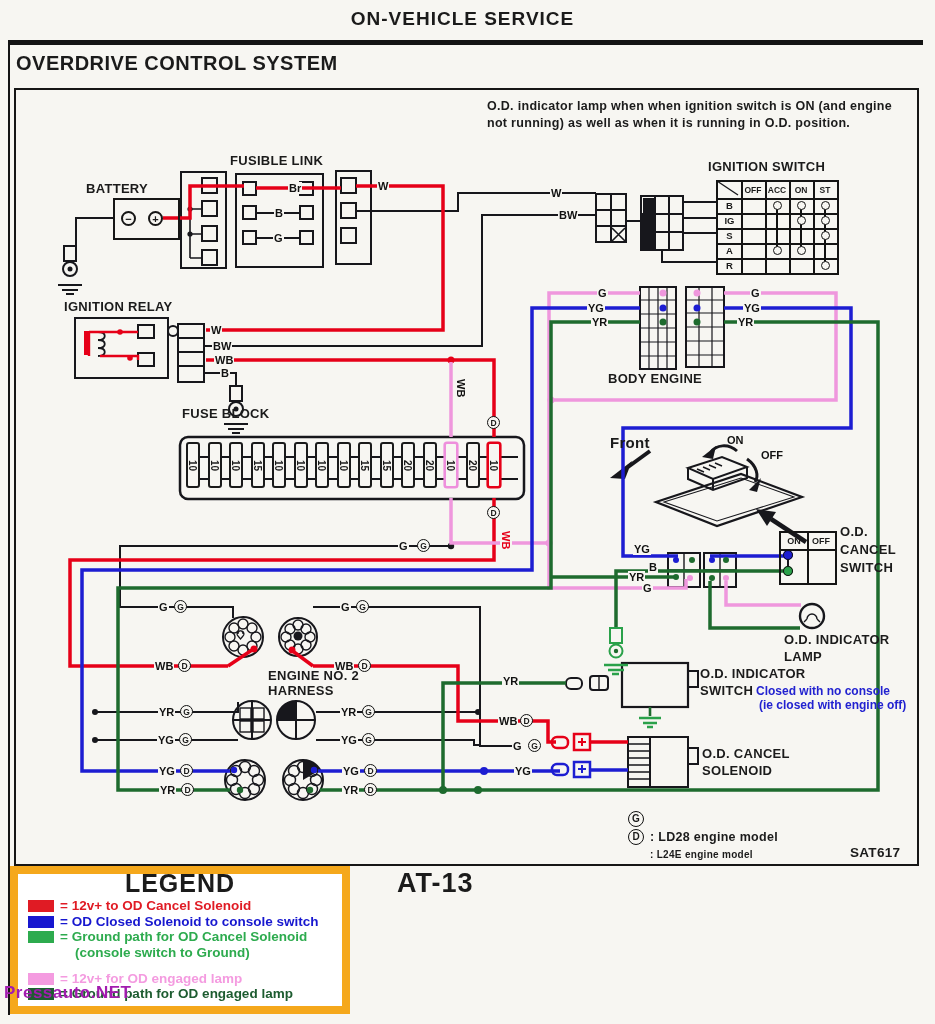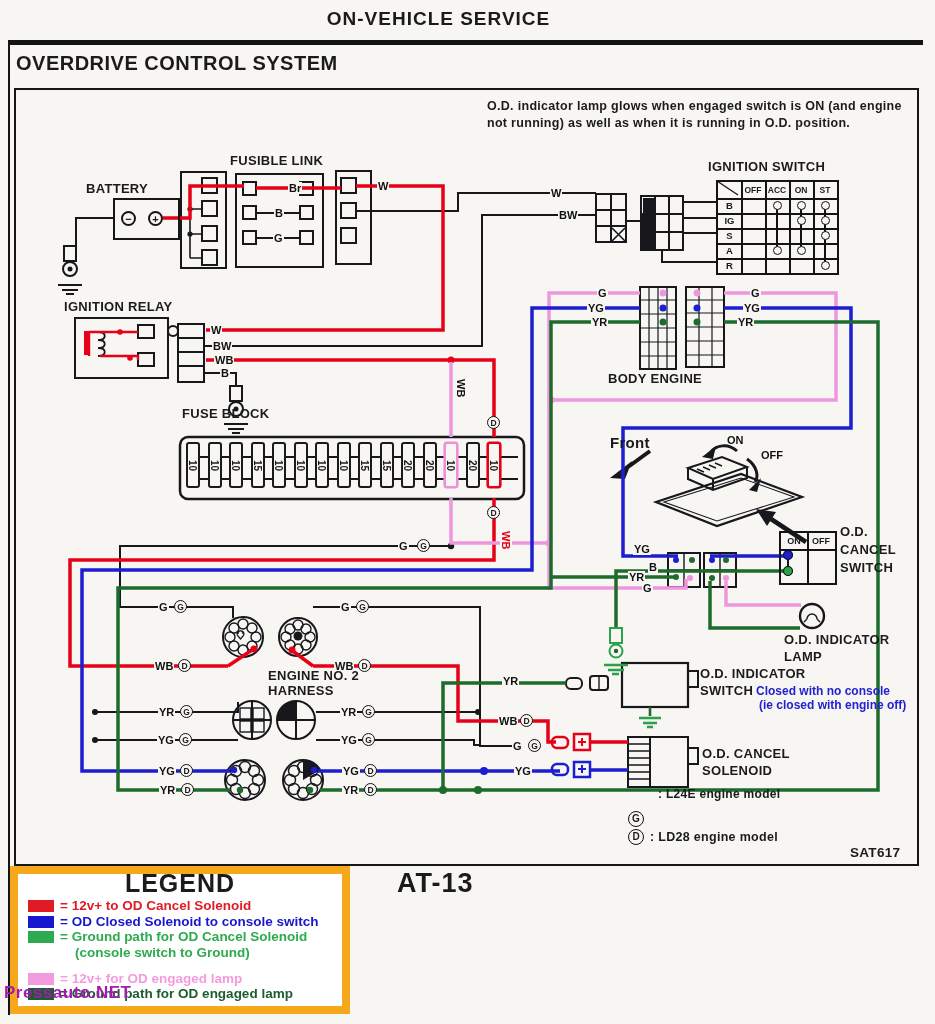--- a/index.html
+++ b/index.html
@@ -11,21 +11,21 @@
   .wl{position:absolute;font-weight:bold;font-size:11px;color:#111;background:#f7f6f2;padding:0 1px;white-space:nowrap;line-height:12px;z-index:3;}
   .rot{transform:rotate(90deg);transform-origin:left top;}
   .kc{position:absolute;width:13px;height:13px;border:1.6px solid #111;border-radius:50%;background:#f7f6f2;
       font-size:8.5px;font-weight:bold;text-align:center;line-height:13px;z-index:3;box-sizing:border-box;}
   .kc2{position:absolute;width:16px;height:16px;border:1.8px solid #111;border-radius:50%;background:#f7f6f2;
       font-size:10px;font-weight:bold;text-align:center;line-height:14px;z-index:3;box-sizing:border-box;}
   .box{position:absolute;border:2.2px solid #161616;z-index:2;box-sizing:border-box;}
   #main-frame{left:14px;top:88px;width:905px;height:778px;border-width:2px;z-index:1;}
   #hdr-rule{left:10px;top:40px;width:913px;height:5px;background:#141414;}
   #page-edge{left:8px;top:40px;width:2px;height:975px;background:#141414;}
-  #hdr-title{left:0;top:12px;width:877px;text-align:center;font-size:19px;letter-spacing:1px;}
+  #hdr-title{left:0;top:12px;width:877px;text-align:center;font-size:19px;letter-spacing:1px;padding-left:24px;}
   #sec-title{left:16px;top:56px;font-size:20px;letter-spacing:.5px;}
   .note{font-size:12.5px;font-weight:bold;line-height:17px;}
   
   #ign-table{left:716px;top:180px;width:119px;height:91px;border:2px solid #141414;z-index:2;background:transparent;}
   #ign-table .vl{position:absolute;top:0;width:1.5px;height:100%;background:#141414;}
   #ign-table .hl{position:absolute;left:0;height:1.5px;width:100%;background:#141414;}
   #ign-table .ch{position:absolute;top:3px;width:24px;text-align:center;font-size:8.5px;font-weight:bold;}
   #ign-table .rh{position:absolute;left:0;width:23px;text-align:center;font-size:9.5px;font-weight:bold;}
   .ign-dot{position:absolute;width:9px;height:9px;border:1.6px solid #111;border-radius:50%;background:#f7f6f2;box-sizing:border-box;z-index:2;}
   .ign-link{position:absolute;width:2px;background:#111;z-index:1;}
@@ -295,21 +295,21 @@
         <circle cx="310" cy="790" r="3.2"></circle>
     </g>
   </svg>
 
   <div class="lbl" id="hdr-title">ON-VEHICLE SERVICE</div>
   <div class="abs" id="hdr-rule"></div>
   <div class="abs" id="page-edge"></div>
   <div class="lbl" id="sec-title">OVERDRIVE CONTROL SYSTEM</div>
   <div class="box" id="main-frame"></div>
 
-  <div class="lbl note" style="left:487px;top:98px;">O.D. indicator lamp glows when engaged switch is ON (and engine</div>
+  <div class="lbl note" style="left:487px;top:98px;">O.D. indicator lamp when when ignition switch is ON (and engine</div>
   <div class="lbl note" style="left:487px;top:115px;">not running) as well as when it is running in O.D. position.</div>
 
   <div class="lbl" style="left:86px;top:182px;">BATTERY</div>
   <div class="box" style="left:113px;top:198px;width:67px;height:42px;"></div>
   <div class="abs" style="left:121px;top:211px;width:15px;height:15px;border:2px solid #161616;border-radius:50%;z-index:2;font-weight:bold;font-size:11px;text-align:center;line-height:13px;box-sizing:border-box;">−</div>
   <div class="abs" style="left:148px;top:211px;width:15px;height:15px;border:2px solid #161616;border-radius:50%;z-index:2;font-weight:bold;font-size:11px;text-align:center;line-height:13px;box-sizing:border-box;">+</div>
 
   <div class="lbl" style="left:230px;top:154px;">FUSIBLE LINK</div>
   <span class="wl" style="left:269px;top:182px;margin-left:19px;">Br</span>
   <span class="wl" style="left:274px;top:207px;">B</span>
@@ -481,21 +481,21 @@
 
   <span class="wl" style="left:498px;top:715px;">WB</span>
   <span class="kc" style="left:520px;top:714px;">D</span>
   <span class="wl" style="left:512px;top:740px;">G</span>
   <span class="kc" style="left:528px;top:739px;">G</span>
   <span class="wl" style="left:514px;top:765px;">YG</span>
   <div class="lbl" style="left:702px;top:747px;">O.D. CANCEL</div>
   <div class="lbl" style="left:702px;top:764px;">SOLENOID</div>
 
   <span class="kc2" style="left:628px;top:811px;">G</span>
-  <div class="lbl" style="left:650px;top:787px;font-size:12px;margin-left:8px;">:  L24E engine model</div>
+  <div class="lbl" style="left:650px;top:848px;font-size:10px;">:  L24E engine model</div>
   <span class="kc2" style="left:628px;top:829px;">D</span>
   <div class="lbl" style="left:650px;top:830px;font-size:12.5px;">:  LD28 engine model</div>
   <div class="lbl" style="left:850px;top:846px;font-size:13.5px;">SAT617</div>
 
   <div class="lbl" id="at13">AT-13</div>
 
   <div class="abs" id="legend"></div>
   <div class="abs" id="legend-title">LEGEND</div>
   <div class="sw" style="left:28px;top:900px;background:#e01b24;"></div>
   <div class="ltext" style="top:898px;color:#e01b24;">= 12v+ to OD Cancel Solenoid</div>

